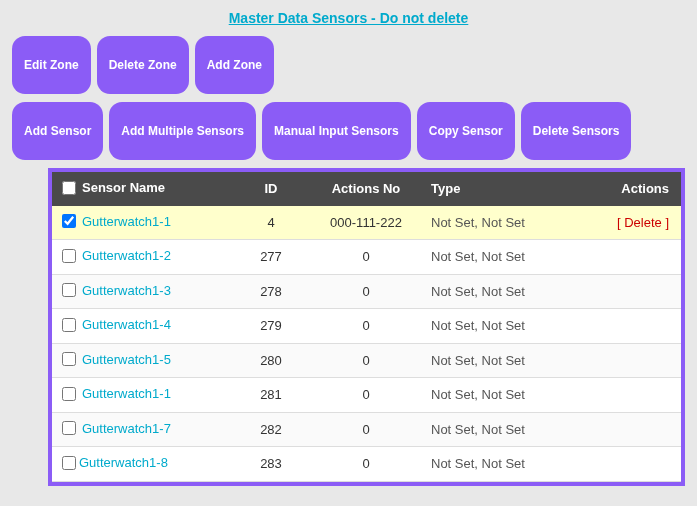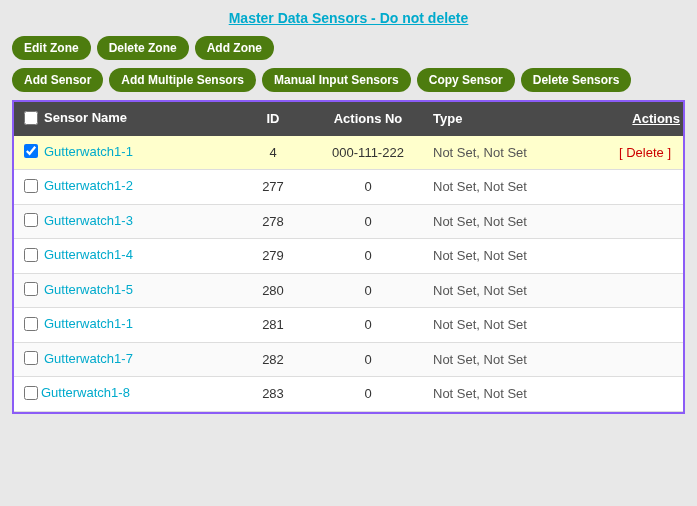--- a/index.html
+++ b/index.html
@@ -23,52 +23,53 @@
       margin-bottom: 10px;
       text-decoration: underline;
     }
     .toolbar-row {
       display: flex;
       gap: 6px;
       margin-bottom: 8px;
       flex-wrap: wrap;
     }
     .btn {
-      background: #4d7c0f;
+      background: #8b5cf6;
       color: #fff;
       border: none;
-      padding: 5px 12px;
+      padding: 22px 12px;
       border-radius: 13px;
       cursor: pointer;
       font-size: 12px;
       font-weight: bold;
       white-space: nowrap;
     }
     .table-container {
       background: #ec4899;
-      border: 2px solid #8b5cf6;
+      border: 4px solid #8b5cf6;
+      margin-left: 36px;
     }
     table {
       width: 100%;
       border-collapse: collapse;
     }
     thead tr {
       background: #4a4a4a;
       color: #fff;
     }
     thead th {
       padding: 8px 10px;
       text-align: left;
       font-size: 13px;
       font-weight: bold;
     }
     thead th.col-id { text-align: center; width: 80px; }
     thead th.col-serial { text-align: center; width: 110px; }
     thead th.col-type { text-align: left; width: 160px; }
-    thead th.col-actions { text-align: right; width: 100px; padding-right: 3px; text-decoration: underline; }
+    thead th.col-actions { text-align: right; width: 100px; padding-right: 12px; }
     tbody tr {
       border-bottom: 1px solid #ddd;
     }
     tbody tr:nth-child(even) { background: #fff; }
     tbody tr:nth-child(odd) { background: #fafafa; }
     tbody tr.selected-row { background: #ffffcc; }
     tbody td {
       padding: 8px 10px;
       font-size: 13px;
       color: #333;

